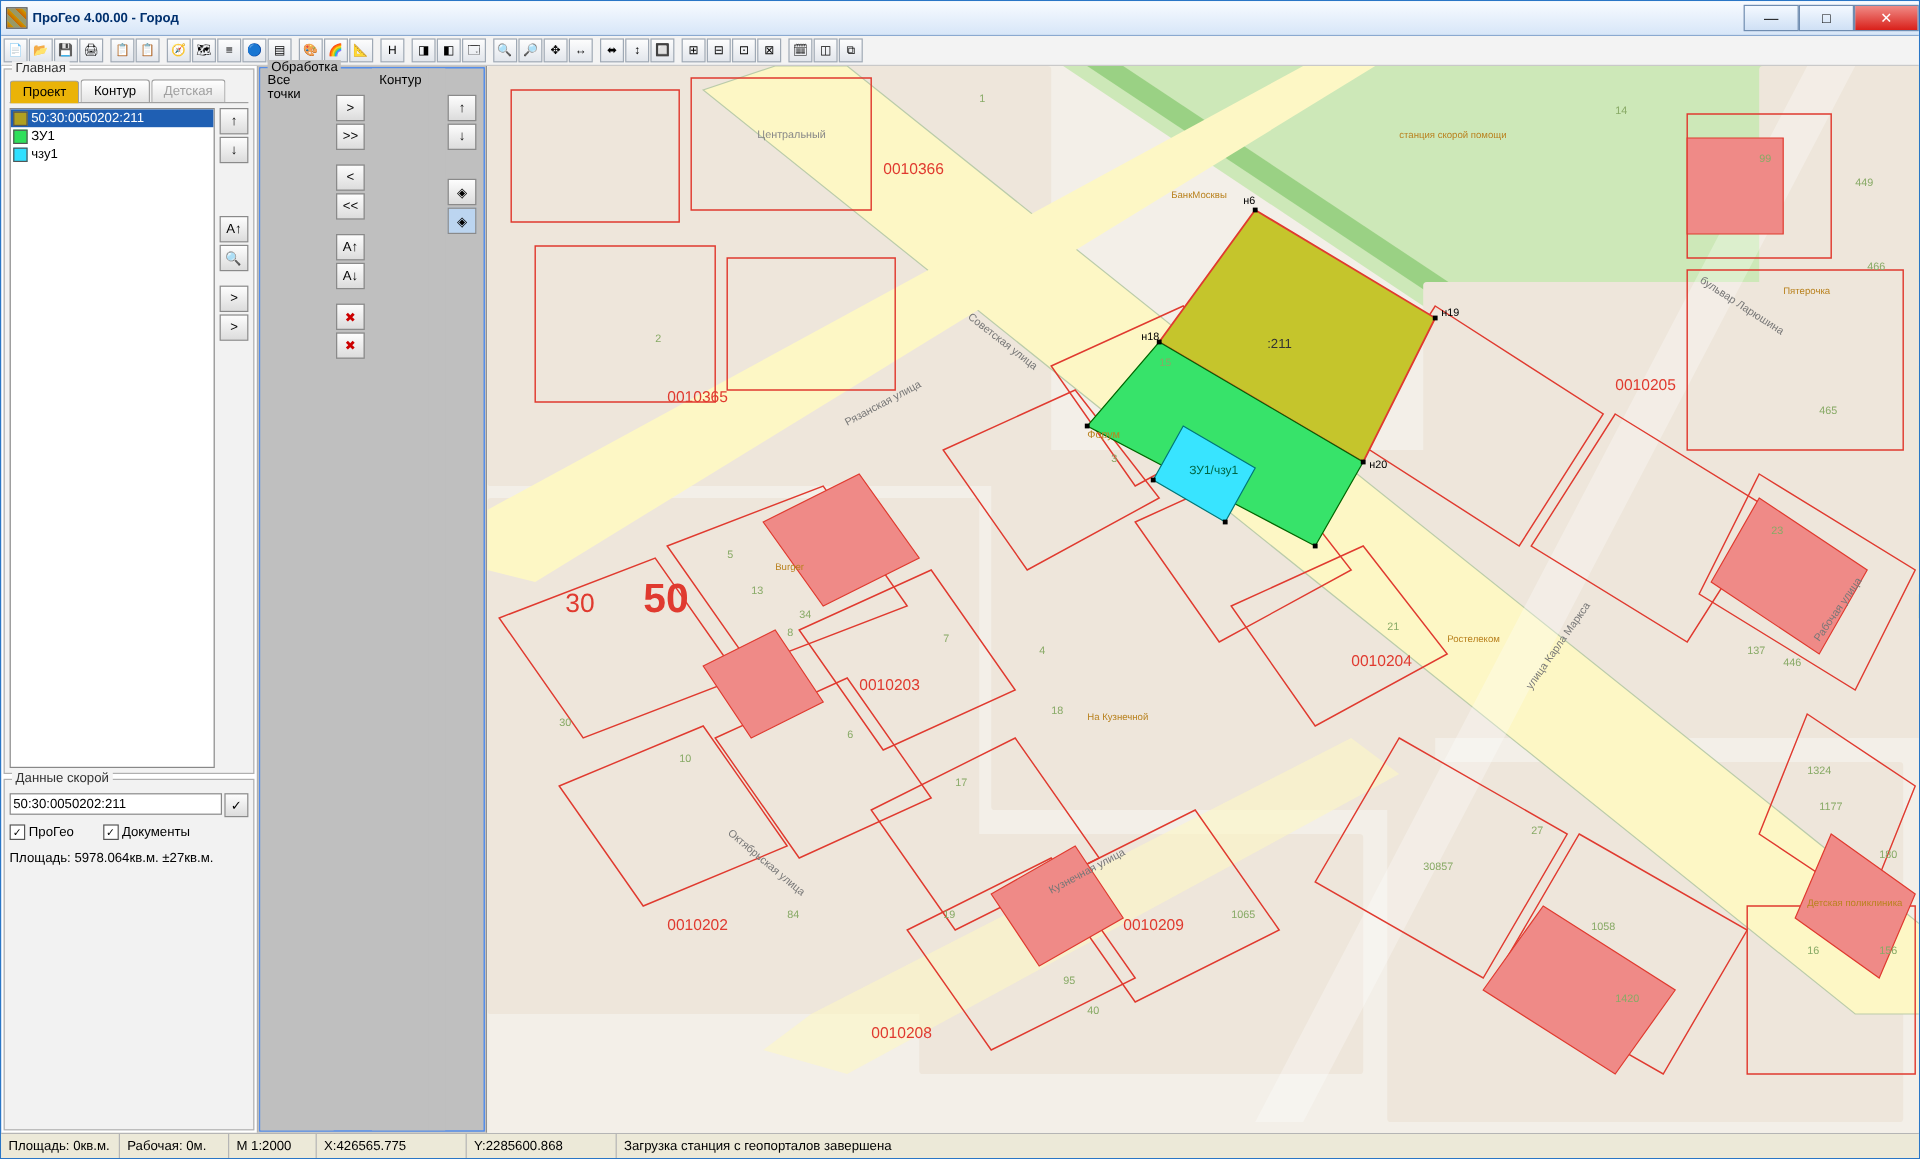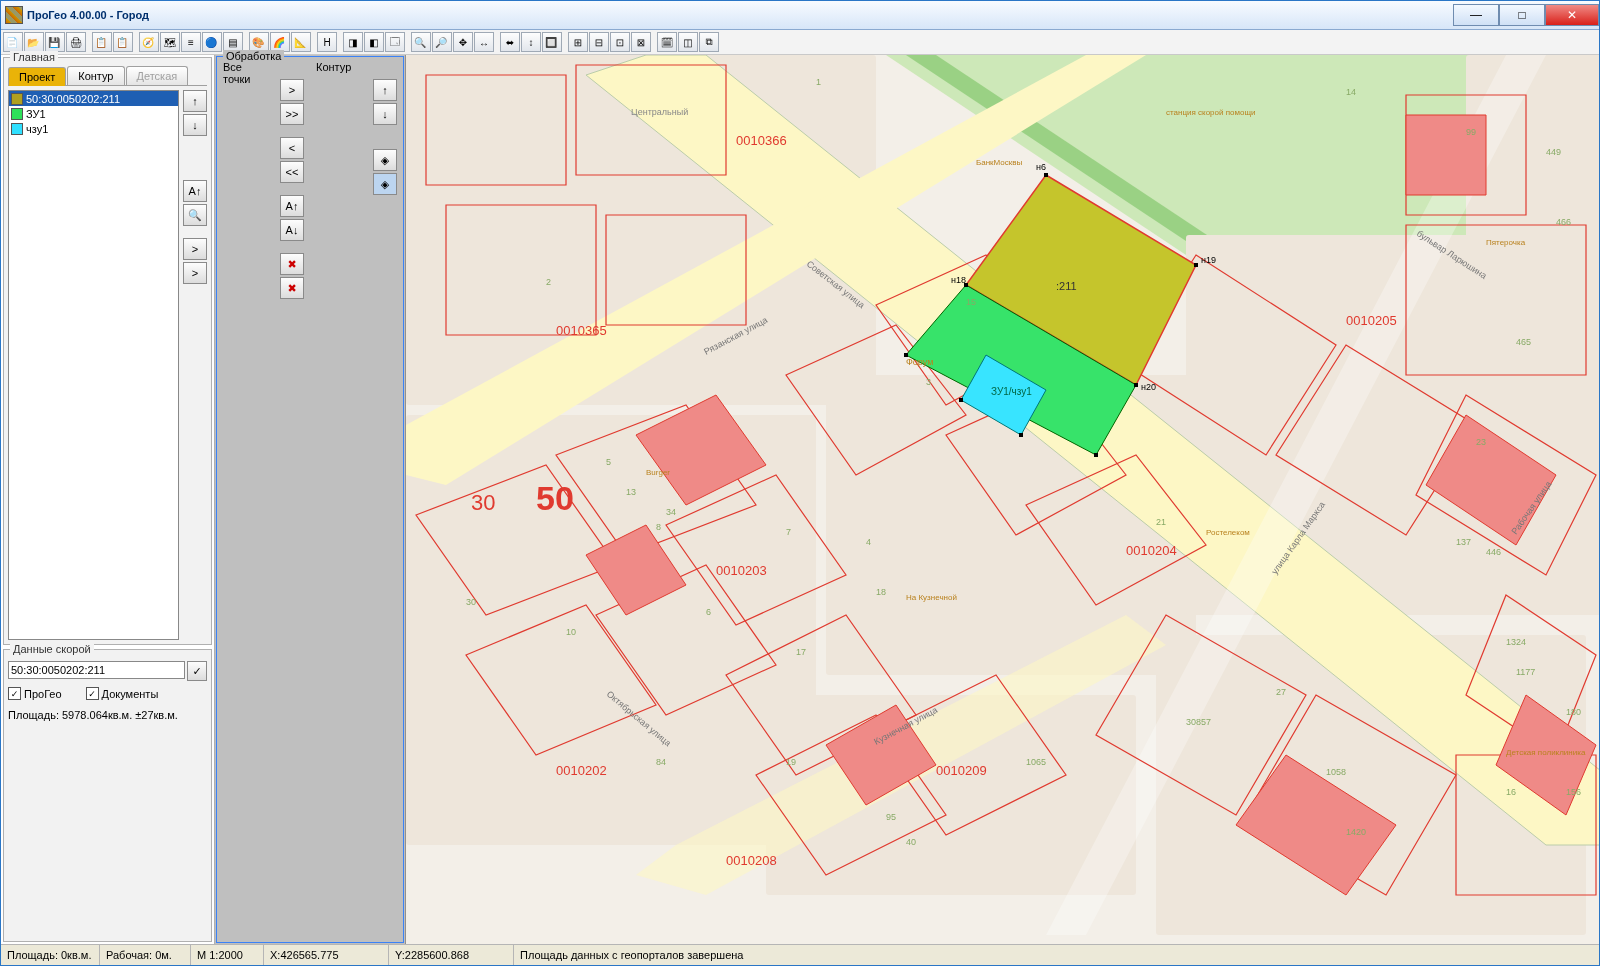--- a/index.html
+++ b/index.html
@@ -333,15 +333,15 @@
         </svg>
     </div>
   </div>
 
   <div class="statusbar">
     <div class="scell" style="width:86px">Площадь: 0кв.м.</div>
     <div class="scell" style="width:78px">Рабочая: 0м.</div>
     <div class="scell" style="width:60px">М 1:2000</div>
     <div class="scell" style="width:112px">X:426565.775</div>
     <div class="scell" style="width:112px">Y:2285600.868</div>
-    <div class="scell" style="flex:1;border-right:none">Площадь данных с геопорталов завершена</div>
+    <div class="scell" style="flex:1;border-right:none">Загрузка станция с геопорталов завершена</div>
   </div>
 </div>
 
 </body></html>

